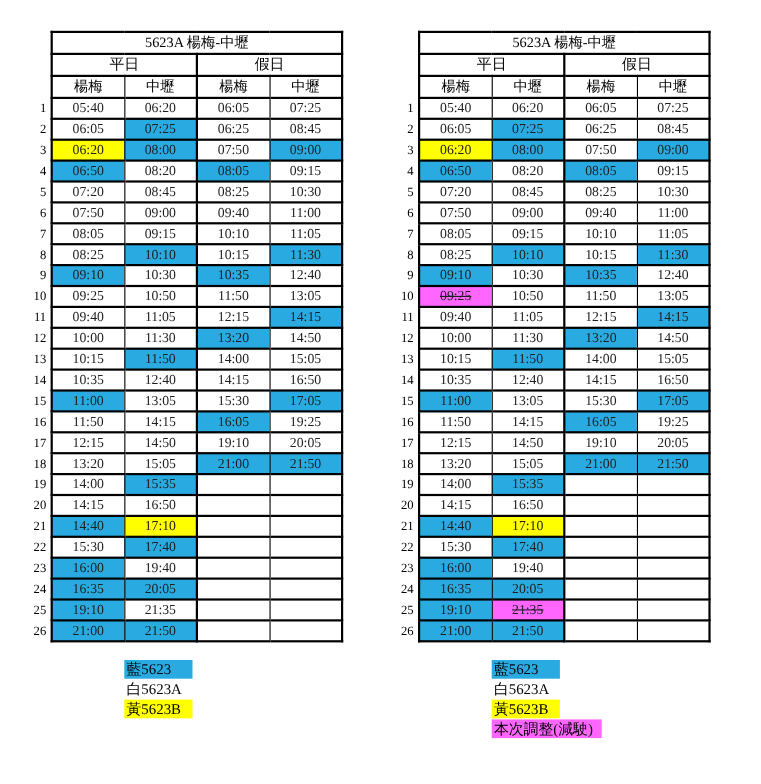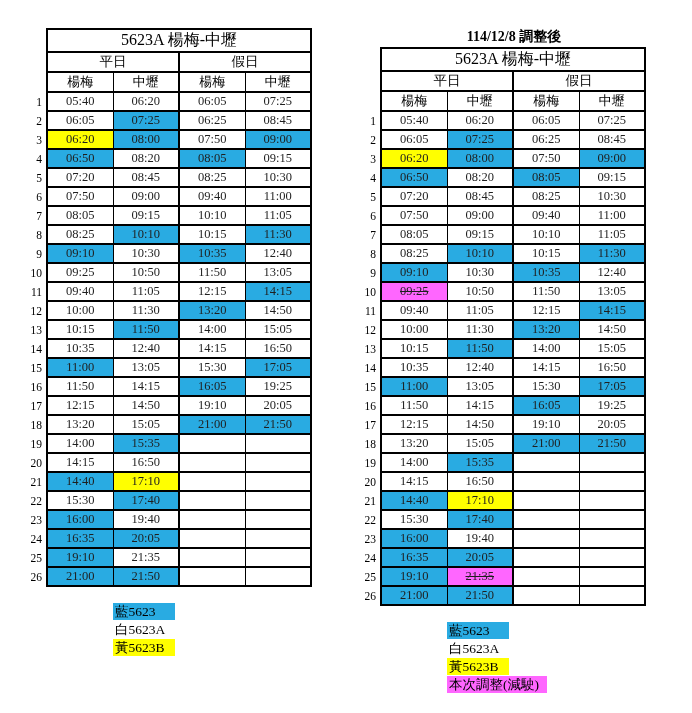--- a/index.html
+++ b/index.html
@@ -16,21 +16,21 @@
   .title.bold { font-weight:bold; }
   table.sched { border-collapse:collapse; table-layout:fixed; }
   col.col-num { width:21px; }
   col.col-t { width:66px; }
   th, td { padding:0; font-weight:normal; }
   td.rownum {
     border:none; text-align:right; padding-right:4px;
     font-size:11.5px; color:#000;
   }
   th.route {
-    border:2px solid #000; font-size:16px; height:17px; 
+    border:2px solid #000; font-size:13px; height:17px; 
   }
   th.grp {
     border:1px solid #000; border-top-width:2px; border-bottom-width:2px;
     font-size:13.5px; height:15px; text-align:center;
   }
   th.gl { border-left:2px solid #000; border-right-width:2px; }
   th.gr { border-right:2px solid #000;font-family:Liberation Serif, serif; }
   th.stop, td.tcell {
     border:1px solid #000; border-top-width:2px; border-bottom-width:2px;
     height:17px; text-align:center;
@@ -266,21 +266,20 @@
         </tbody>
     </table>
     <div class="legend">
         <div class="legend-item" style="background: rgb(41, 171, 226);">藍5623</div>
         <div class="legend-item" style="background: rgb(255, 255, 255);">白5623A</div>
         <div class="legend-item" style="background: rgb(255, 255, 0);">黃5623B</div>
       </div>
   </section>
 
   <section class="block">
-    <div class="title bold">114/12/8 調整後</div>
     <table class="sched">
       <colgroup>
         <col class="col-num">
           <col class="col-t">
           <col class="col-t">
           <col class="col-t">
           <col class="col-t">
       </colgroup>
       <thead>
         <tr>

